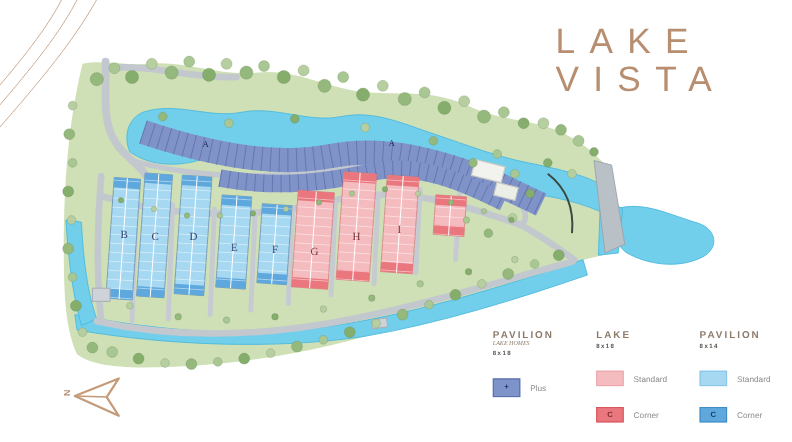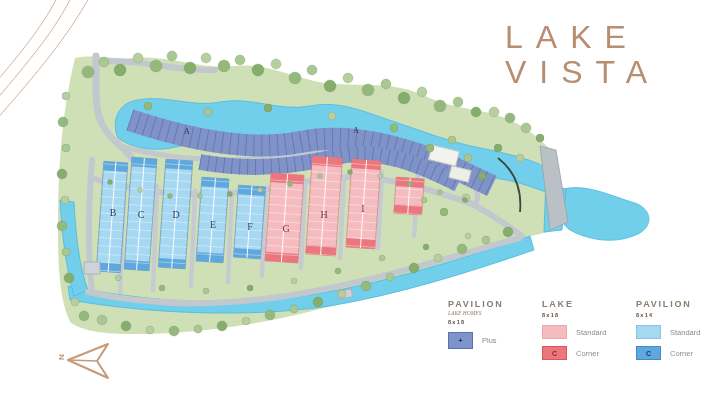--- a/index.html
+++ b/index.html
@@ -10,21 +10,21 @@
   .brand{position:absolute;left:505px;top:20px;width:185px;text-align:left;
          color:#b78e70;font-family:Liberation Sans, sans-serif;font-weight:400;
          font-size:32px;letter-spacing:13px;line-height:1.08;}
   
   .legend{position:absolute;left:448px;top:299px;display:flex;gap:28px;}
   .lg-col{min-width:66px;}
   .lg-title{font-size:9px;font-weight:bold;letter-spacing:1.8px;color:#8d7c6c;}
   .lg-sub{font-size:5.5px;font-style:italic;font-family:"Liberation Serif",serif;
           color:#8d7c6c;margin-top:1px;}
   .lg-size{font-size:5.5px;font-weight:bold;letter-spacing:1.3px;color:#55504b;margin-top:3px;}
-  .lg-row{display:flex;align-items:center;gap:9px;margin-top:7px;}
+  .lg-row{display:flex;align-items:center;gap:9px;margin-top:19px;}
   .sw{width:25px;height:14px;display:flex;align-items:center;justify-content:center;
       font-size:7px;font-weight:bold;box-sizing:border-box;}
   .sw-portico{background:#7e93c9;border:1px solid #5a70ab;color:#1f2f5c;height:17px;}
   .sw-tud-std{background:#f5bcc0;border:1px solid #eba6ab;color:transparent;}
   .sw-tud-cor{background:#ea767e;border:1px solid #d8555e;color:#7e2d34;}
   .sw-pav-std{background:#a6d8f2;border:1px solid #88c6e9;color:transparent;}
   .sw-pav-cor{background:#5ea8dd;border:1px solid #3f8cc7;color:#173f63;}
   .lg-label{font-size:7.5px;color:#8b8b89;}
   
   .blk-letter{font-family:"Liberation Serif",serif;font-size:10px;fill:#33406b;}

